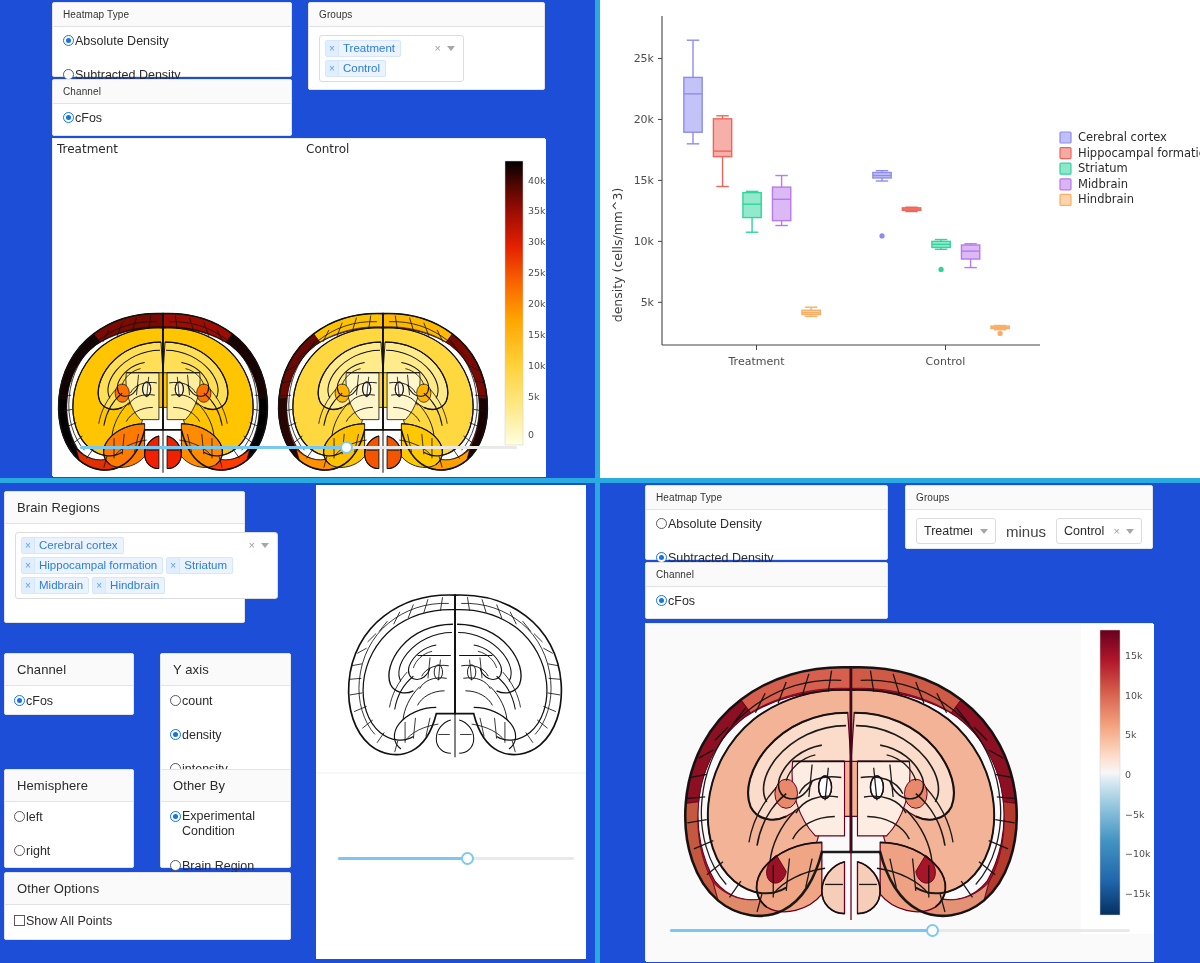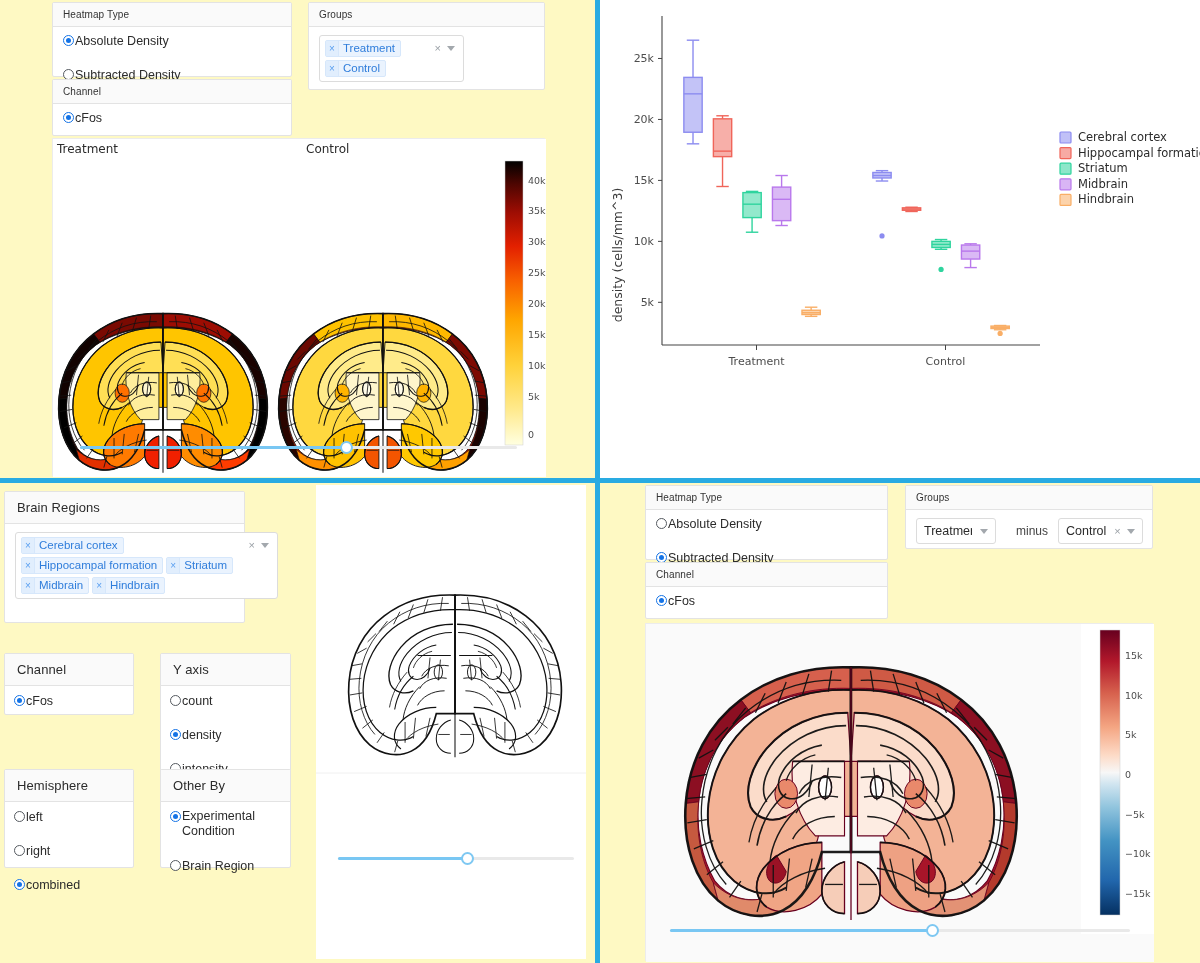--- a/index.html
+++ b/index.html
@@ -6,21 +6,21 @@
   html, body {
     margin: 0; padding: 0;
     width: 1200px; height: 963px;
     background: #ffffff;
     font-family: "Liberation Sans", sans-serif;
     overflow: hidden;
   }
   .app {
     position: relative;
     width: 1200px; height: 963px;
-    background: #fef9c3;
+    background: #1d4ed8;
   }
 
   
   .divider-v {
     position: absolute;
     left: 595px; top: 0; width: 5px; height: 963px;
     background: #29abe2;
     z-index: 40;
   }
   .divider-h {
@@ -129,21 +129,21 @@
 
   
   .selbox {
     display: inline-flex; align-items: center; gap: 8px;
     border: 1px solid #dcdcdc; border-radius: 3px;
     background: #fff;
     height: 26px; padding: 0 7px;
     font-size: 12.5px; color: #2b2b2b;
   }
   .selbox .trunc { max-width: 62px; overflow: hidden; white-space: nowrap; text-overflow: clip; display: inline-block; }
-  .minus-label { font-size: 12px; color: #444; margin-left: 10px; }
+  .minus-label { font-size: 15px; color: #444; }
 
   
   .plot-card {
     border: 1px solid #ececec;
     background: #fff;
     position: relative;
   }
 
   
   .slider { position: relative; height: 16px; }
@@ -640,20 +640,29 @@
           <span class="radio on"></span>
           <span class="opt-label" style="line-height:1.22;">Experimental Condition</span>
         </label>
         <label class="opt">
           <span class="radio"></span>
           <span class="opt-label">Brain Region</span>
         </label>
       </div>
     </div>
 
+    <div class="card" style="position:absolute;left:4px;top:389px;width:287px;height:68px;">
+      <div class="card-header lg">Other Options</div>
+      <div class="card-body" style="padding:8px 9px;">
+        <label class="opt">
+          <span class="checkbox"></span>
+          <span class="opt-label">Show All Points</span>
+        </label>
+      </div>
+    </div>
 
     <div class="plot-card" style="position:absolute;left:316px;top:2px;width:270px;height:474px;border:none;">
       <svg width="270" height="474" viewBox="0 0 270 474">
         <rect x="0" y="0" width="270" height="474" fill="#ffffff"></rect>
         <g transform="translate(139,185) scale(1.04)">
           <g>
               <use href="#halfbrain"></use>
             </g>
           <g transform="scale(-1,1)">
               <use href="#halfbrain"></use>

